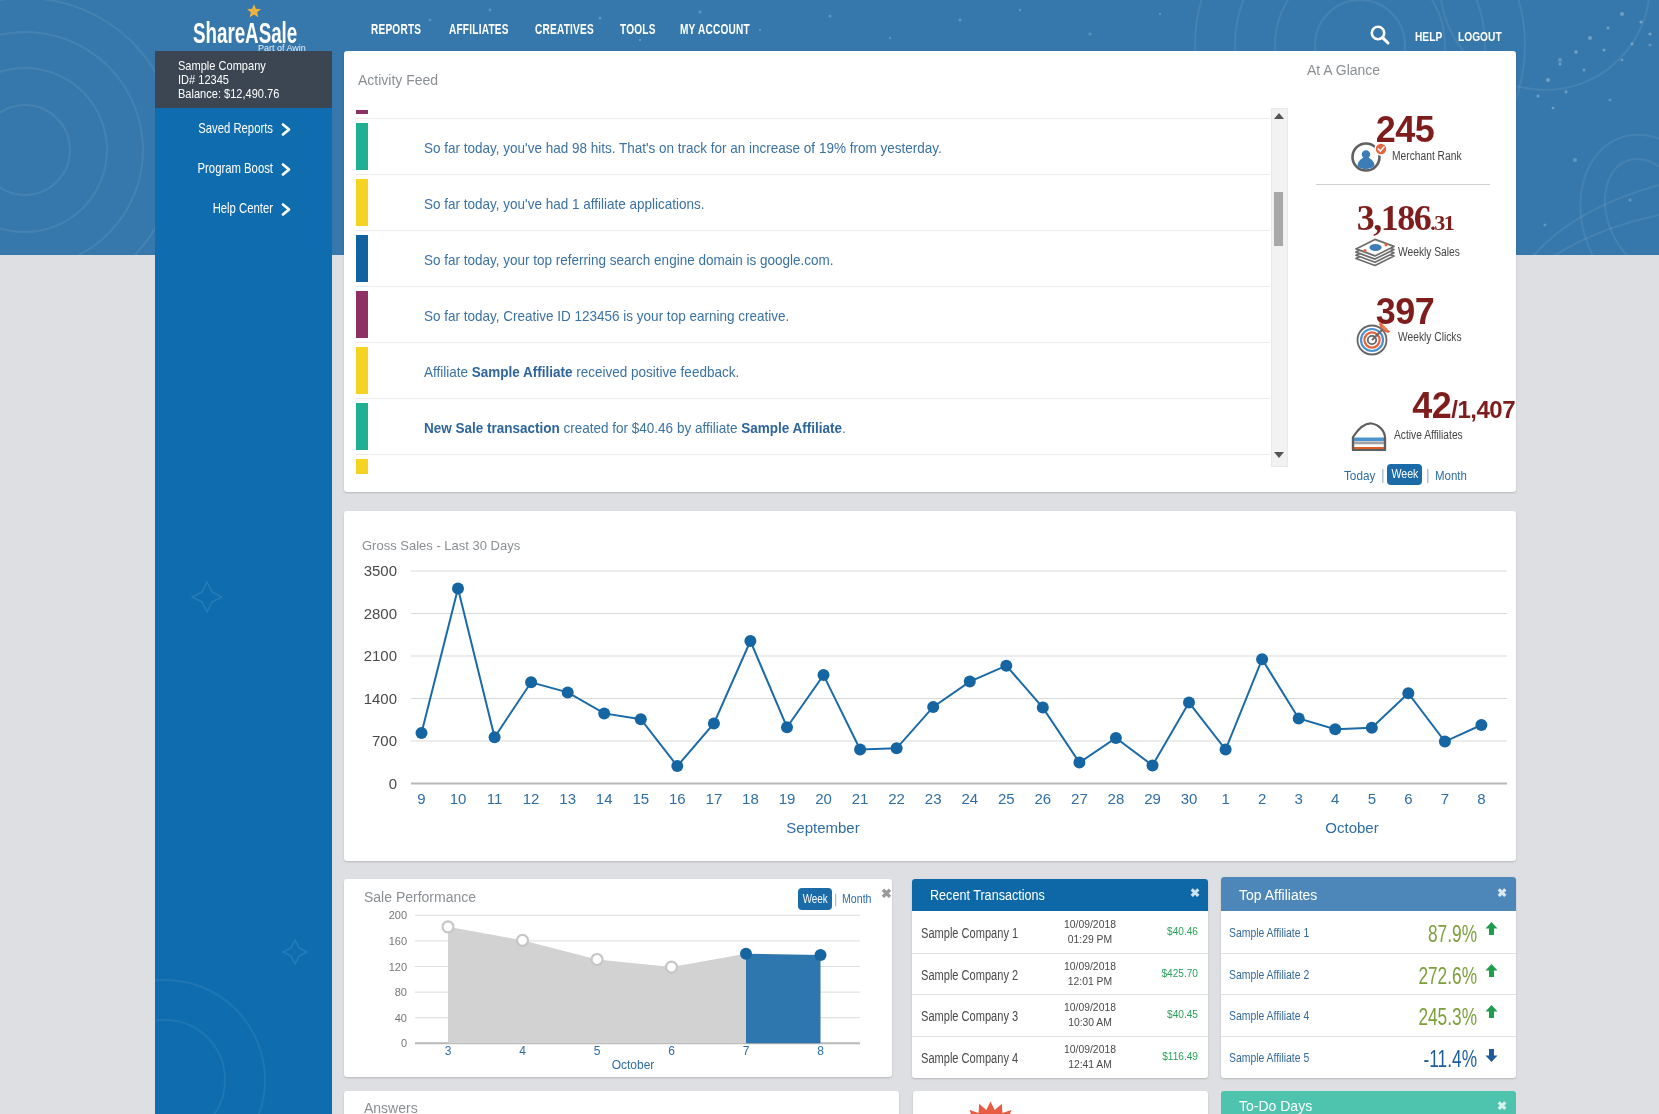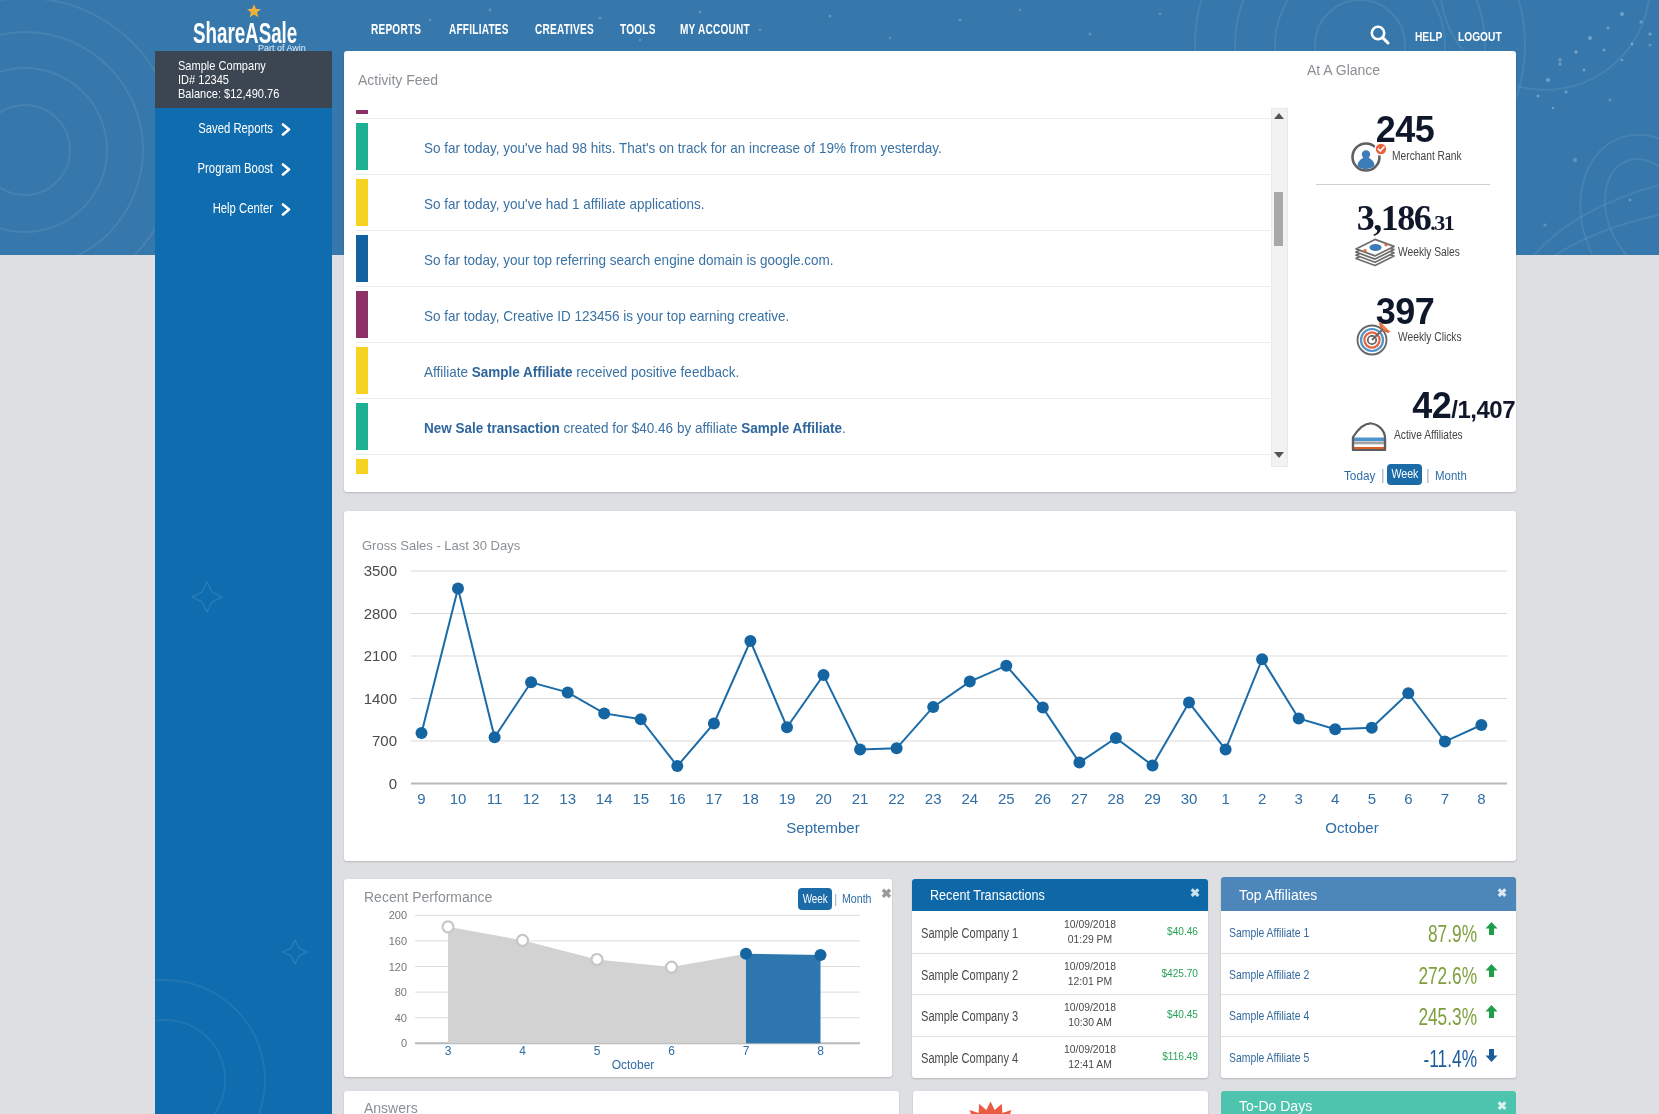--- a/index.html
+++ b/index.html
@@ -9,21 +9,21 @@
   
   #header{left:0;top:0;width:1659px;height:255px;background:#3678ab;}
   #sidebar{left:155px;top:51px;width:177px;height:1063px;background:#0f6cae;}
   #sidebox{left:155px;top:51px;width:177px;height:57px;background:#3b4652;}
   .sbt{color:#fff;font-size:13px;line-height:14px;transform:scaleX(0.85);transform-origin:0 0;white-space:nowrap;}
   .navlink{color:#fff;font-weight:bold;font-size:14px;letter-spacing:.3px;transform:scaleX(0.72);transform-origin:0 50%;white-space:nowrap;}
   .card{background:#fff;border-radius:3px;box-shadow:0 1px 2px rgba(0,0,0,.18);}
   .ptitle{color:#8a8f94;font-size:14px;}
   .feedtxt{color:#3a72a4;font-size:15px;transform:scaleX(0.9);transform-origin:0 0;white-space:nowrap;}
   .feedtxt b{color:#2d659c;}
-  .num{color:#0f172a;font-weight:bold;}
+  .num{color:#7f1d1d;font-weight:bold;}
   .glabel{color:#454545;font-size:12.5px;transform:scaleX(0.82);transform-origin:0 50%;white-space:nowrap;}
 </style>
 </head>
 <body>
 <div class="abs" id="header"></div>
 
 <svg class="abs" style="left:0;top:0" width="1659" height="255">
   <g fill="none" stroke="rgba(255,255,255,0.08)" stroke-width="2">
     <circle cx="25" cy="150" r="45"></circle>
       <circle cx="25" cy="150" r="82"></circle>
@@ -242,21 +242,21 @@
   <text x="991.2" y="293" text-anchor="middle" font-size="15" fill="#2f6da5">4</text>
   <text x="1027.8" y="293" text-anchor="middle" font-size="15" fill="#2f6da5">5</text>
   <text x="1064.3" y="293" text-anchor="middle" font-size="15" fill="#2f6da5">6</text>
   <text x="1100.9" y="293" text-anchor="middle" font-size="15" fill="#2f6da5">7</text>
   <text x="1137.4" y="293" text-anchor="middle" font-size="15" fill="#2f6da5">8</text>
   <text x="479" y="322" text-anchor="middle" font-size="15" fill="#2f6da5">September</text>
   <text x="1008" y="322" text-anchor="middle" font-size="15" fill="#2f6da5">October</text>
 </svg>
 
 <div class="abs card" style="left:344px;top:879px;width:548px;height:198px;"></div>
-<div class="abs ptitle" style="left:364px;top:889px;">Recent Performance</div>
+<div class="abs ptitle" style="left:364px;top:889px;">Sale Performance</div>
 <svg class="abs" id="clickperf" style="left:344px;top:879px" width="548" height="198">
   <line x1="71" y1="164.3" x2="516" y2="164.3" stroke="#b9b9b9" stroke-width="2"></line>
   <text x="63" y="168.3" text-anchor="end" font-size="11" fill="#777">0</text>
   <line x1="71" y1="138.7" x2="516" y2="138.7" stroke="#dcdcdc" stroke-width="1"></line>
   <text x="63" y="142.7" text-anchor="end" font-size="11" fill="#777">40</text>
   <line x1="71" y1="113.1" x2="516" y2="113.1" stroke="#dcdcdc" stroke-width="1"></line>
   <text x="63" y="117.1" text-anchor="end" font-size="11" fill="#777">80</text>
   <line x1="71" y1="87.5" x2="516" y2="87.5" stroke="#dcdcdc" stroke-width="1"></line>
   <text x="63" y="91.5" text-anchor="end" font-size="11" fill="#777">120</text>
   <line x1="71" y1="61.9" x2="516" y2="61.9" stroke="#dcdcdc" stroke-width="1"></line>

